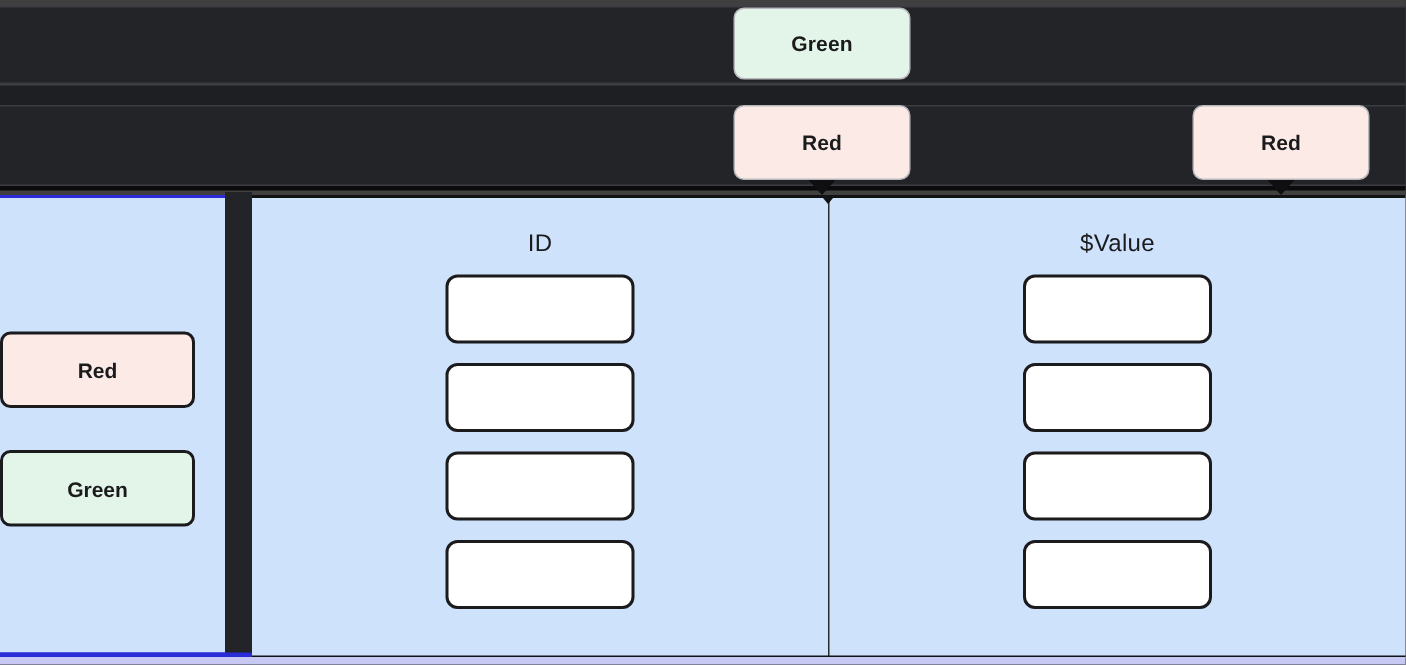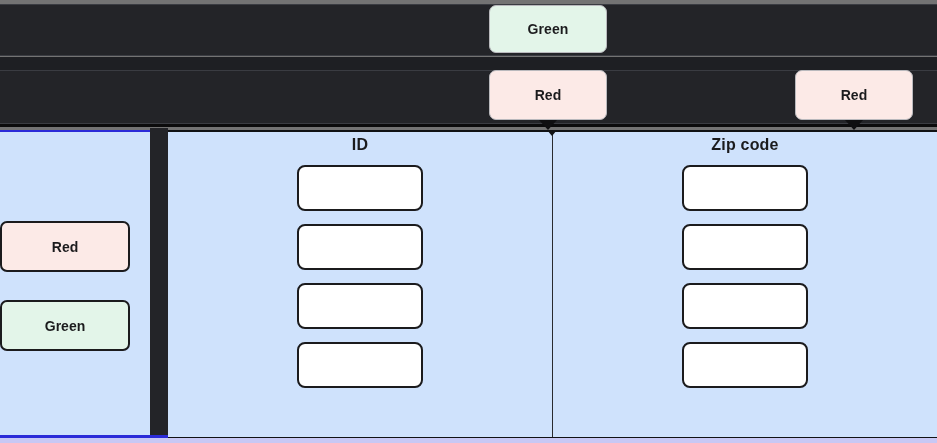--- a/index.html
+++ b/index.html
@@ -13,21 +13,21 @@
     overflow: hidden;
     font-family: "Liberation Sans", sans-serif;
     position: relative;
   }
 
   #stage {
     position: absolute;
     left: 0; top: 0;
     width: 937px;
     height: 443px;
-    background: #737373;
+    background: #404040;
   }
 
   
   .dark-bar {
     position: absolute;
     left: 0;
     width: 937px;
     background: #232428;
     border-top: 1px solid #3a3c42;
     border-bottom: 1px solid #3a3c42;
@@ -145,23 +145,23 @@
     top: -2px;
     right: -5px;
     width: 0; height: 0;
     border-left: 5px solid transparent;
     border-right: 5px solid transparent;
     border-top: 6px solid #111214;
   }
   .col:last-child .col-notch { display: none; }
 
   .col-header {
-    margin-top: 4px;
+    margin-top: 22px;
     font-size: 16px;
-    font-weight: bold;
+    font-weight: normal;
     color: #1b1b1d;
     letter-spacing: 0.2px;
     white-space: nowrap;
   }
 
   .cells {
     margin-top: 11px;
     width: 100%;
     display: flex;
     flex-direction: column;
@@ -245,33 +245,33 @@
       <div class="col-notch"></div>
       <div class="col-header">ID</div>
       <div class="cells">
         <div class="cell"></div>
         <div class="cell"></div>
         <div class="cell"></div>
         <div class="cell"></div>
       </div>
     </div>
 
+
+
+
     <div class="col">
-      <div class="col-notch"></div>
-      <div class="col-header">Zip code</div>
+
+      <div class="col-header">$Value</div>
       <div class="cells">
         <div class="cell"></div>
         <div class="cell"></div>
         <div class="cell"></div>
         <div class="cell"></div>
       </div>
     </div>
-
-
-
 
   </div>
 
   <div id="table-bottom-edge"></div>
   <div id="bottom-rule"></div>
   <div id="bottom-rule-soft"></div>
 
 </div>
 
 </body></html>

